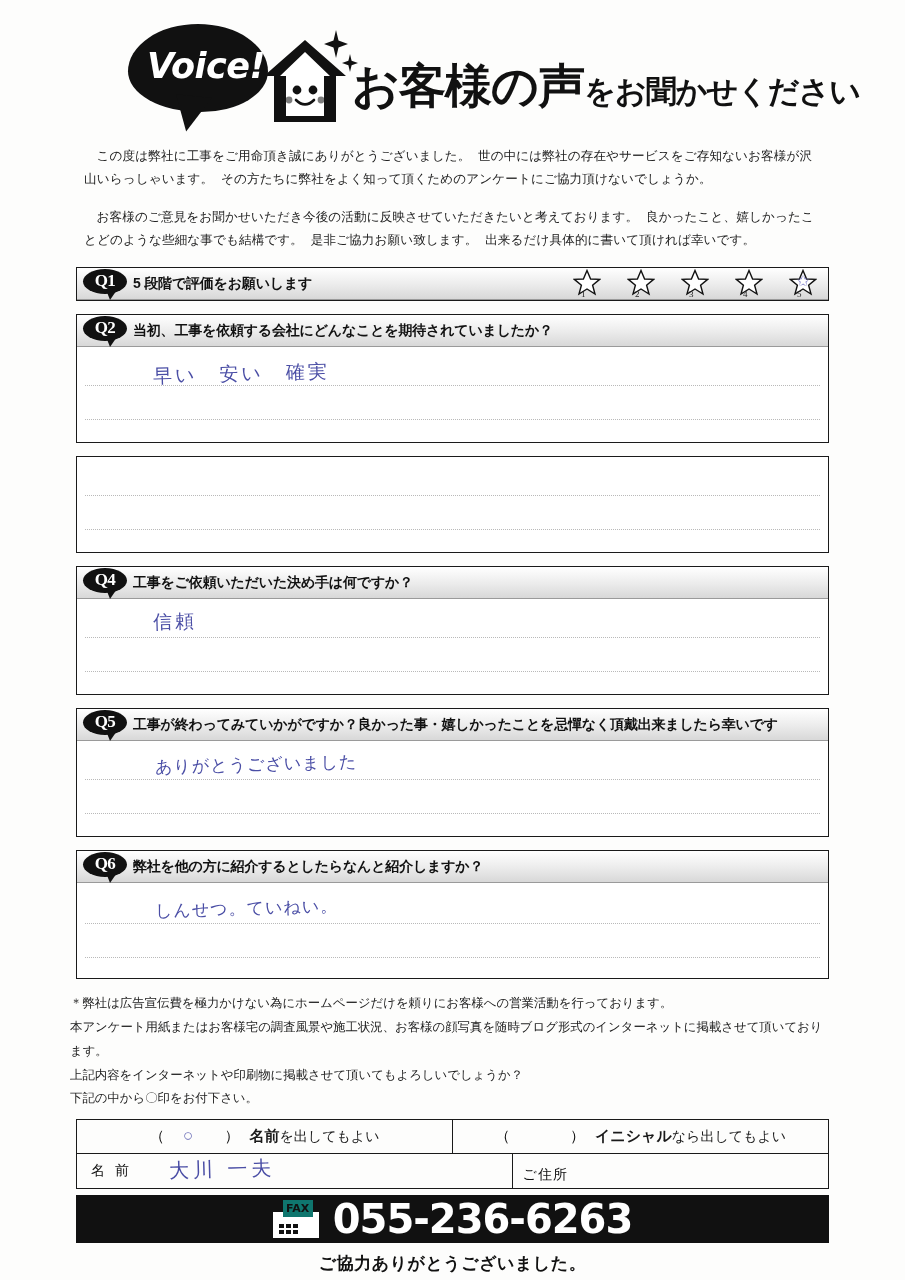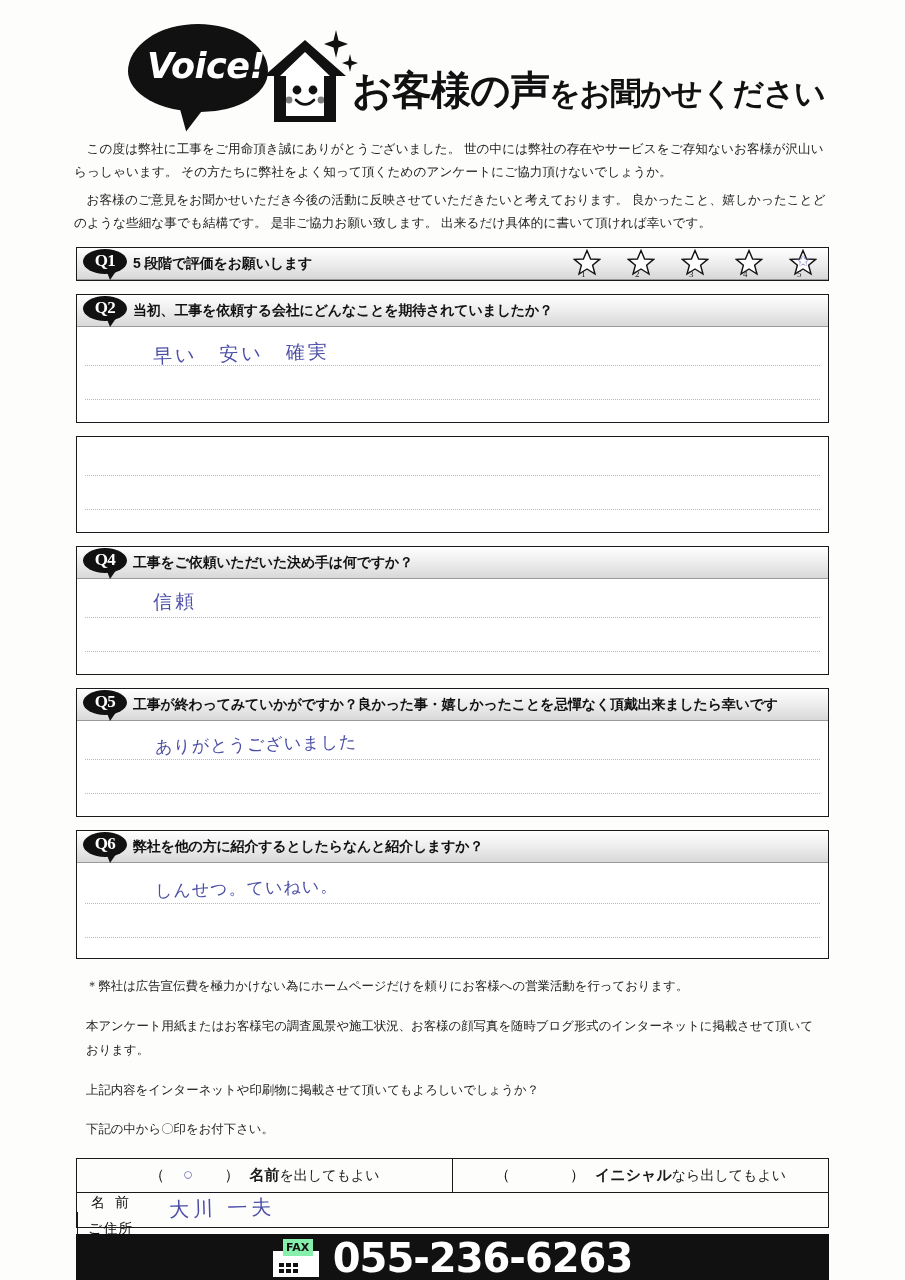--- a/index.html
+++ b/index.html
@@ -85,41 +85,41 @@
   }
 
   .headline {
     display: flex;
     align-items: baseline;
     margin-left: 4px;
     margin-bottom: 10px;
     white-space: nowrap;
   }
   .headline .big {
-    font-size: 40px;
+    font-size: 47px;
     font-weight: bold;
     letter-spacing: -1px;
     color: #111;
   }
   .headline .small {
     font-size: 31px;
     font-weight: bold;
     letter-spacing: -1px;
     color: #111;
   }
 
   
   .intro {
     margin: 6px 70px 0 70px;
     font-size: 12.6px;
     line-height: 1.85;
     color: #222;
     letter-spacing: 0.1px;
   }
-  .intro p { margin: 4px; text-indent: 1em; }
+  .intro p { margin: 14px; text-indent: 1em; font-family: Liberation Mono, monospace; }
 
   
   .qwrap { margin: 12px 76px 0 76px; }
 
   .qblock {
     border: 1.4px solid #1a1a1a;
     background: #ffffff;
     margin-bottom: 13px;
     position: relative;
   }
@@ -226,21 +226,21 @@
     opacity: 0.75;
   }
 
   
   .notes {
     margin: 4px 70px 0 70px;
     font-size: 12.4px;
     line-height: 1.92;
     color: #222;
   }
-  .notes p { margin: 16px; }
+  .notes p { margin: 0; }
 
   
   .consent {
     margin: 8px 76px 0 76px;
     border: 1.4px solid #1a1a1a;
   }
   .consent-top { display: flex; height: 33px; }
   .consent-cell {
     flex: 1 1 50%;
     display: flex;
@@ -255,21 +255,20 @@
   .circle-mark {
     position: absolute;
     font-size: 17px;
     color: #4a4ea8;
     opacity: 0.8;
   }
   .consent-bottom {
     display: flex;
     height: 34px;
     border-top: 1.4px solid #1a1a1a;
-    flex-direction: column;
   }
   .name-cell {
     flex: 0 0 56%;
     display: flex;
     align-items: center;
     padding-left: 14px;
     position: relative;
   }
   .addr-cell {
     flex: 1 1 auto;
@@ -299,21 +298,21 @@
   .fax-icon .body {
     position: absolute;
     left: 0; bottom: 0;
     width: 46px; height: 26px;
     background: #ffffff;
   }
   .fax-icon .paper {
     position: absolute;
     left: 10px; top: 0;
     width: 30px; height: 17px;
-    background: #86efac;
+    background: #0f766e;
   }
   .fax-icon .paper span {
     position: absolute;
     left: 0; top: 0;
     width: 30px; height: 17px;
     display: flex; align-items: center; justify-content: center;
     color: #111;
     font-size: 11px;
     font-weight: bold;
     font-family: "DejaVu Sans", sans-serif;

